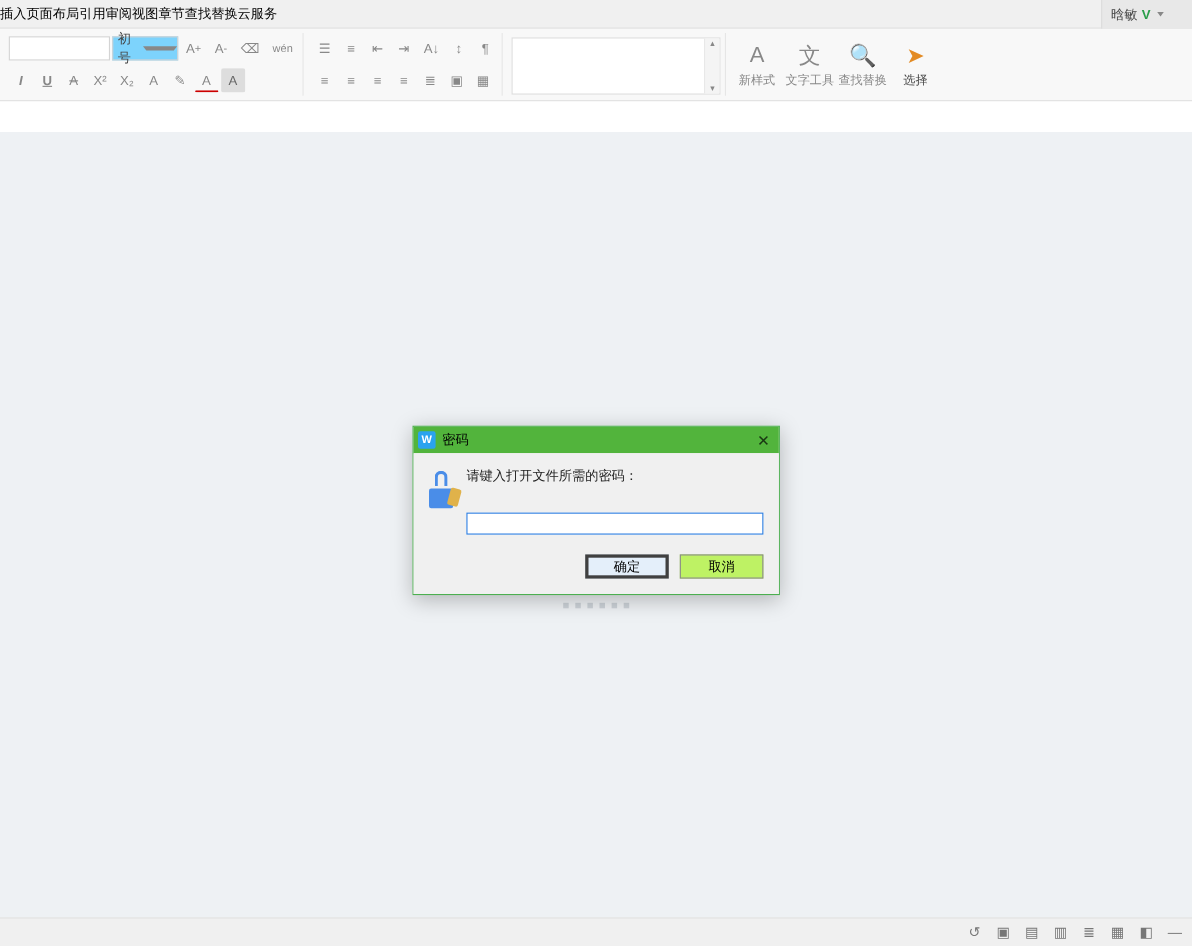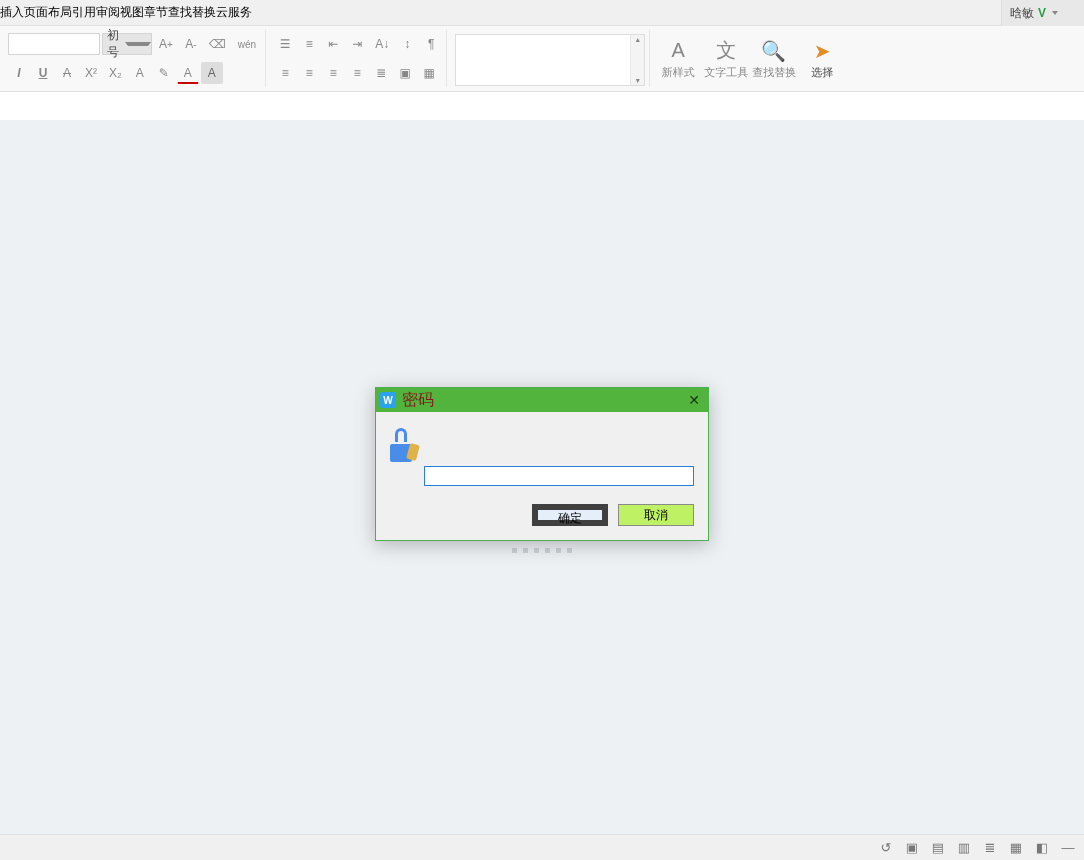--- a/index.html
+++ b/index.html
@@ -10,53 +10,53 @@
 .menubar .item { padding: 0 0; height: 100%; display: flex; align-items: center; color: #000000; cursor: pointer; }
 .user-chip { position: absolute; right: 0; top: 0; height: 26px; background: #e8e8e8; padding: 0 26px 0 8px; display: flex; align-items: center; gap: 4px; border-left: 1px solid #dcdcdc; font-size: 12px; color: #444; }
 .user-chip .v { color: #2a9e4a; font-weight: bold; }
 .caret { margin-left:2px; display:inline-block; width:0;height:0;border-left:3px solid transparent;border-right:3px solid transparent;border-top:4px solid #888; }
 
 
 .ribbon { height: 66px; background: #f8f8f8; border-bottom: 1px solid #e0e0e0; display: flex; align-items: stretch; padding: 4px 4px; gap: 4px; }
 .group { display: flex; flex-direction: column; justify-content: space-between; padding: 0 4px; border-right: 1px solid #e6e6e6; }
 .row { display: flex; align-items: center; gap: 2px; height: 28px; }
 .ctl { height: 22px; padding: 0 4px; display: flex; align-items: center; justify-content: center; border: 1px solid transparent; color: #888; font-size: 12px; cursor: pointer; border-radius: 2px; min-width: 22px; }
-.font-size-box { width:50px; height:22px; border:1px solid #d4d4d4; background:#e5e5e5; display:flex; align-items:center; }
+.font-size-box { width:60px; height:22px; border:1px solid #d4d4d4; background:#7dd3fc; display:flex; align-items:center; }
 .font-size-box span { flex:1; padding:0 4px; color:#444; font-size:12px;}
 .font-name-box { width: 92px; height:22px; border:1px solid #d4d4d4; background:#fff; }
 .biggroup { display:flex; }
 .vbtn { display:flex; flex-direction:column; align-items:center; justify-content:center; width:48px; height:58px; color:#888; gap:2px; font-size:11px; cursor:pointer; }
 .vbtn .ico { height: 24px; width:24px; display:flex; align-items:center; justify-content:center; font-size:20px; }
 .orange { color:#e38b24; }
 .search-box { width: 190px; height:52px; border:1px solid #ddd; background:#fff; margin-top:2px; position:relative; }
 .search-scroll { position:absolute; right:0; top:0; bottom:0; width:14px; background:#f4f4f4; border-left:1px solid #e8e8e8; display:flex; flex-direction:column; justify-content:space-between; align-items:center; }
 .search-scroll span{ font-size:8px; color:#888; }
 
 
 .workspace { position: absolute; top: 120px; left: -16px; right: -16px; bottom: 26px; background: #eef1f4; }
 
 
 .dialog { position: absolute; width: 334px; left: 375px; top: 387px; box-shadow: 0 4px 18px rgba(0,0,0,.25); background: #f0f0f0; border: 1px solid #4CAF50; }
 .dlg-title { height: 24px; background: #52b43c; display:flex; align-items:center; gap:6px; padding:0 4px; }
 .dlg-title .w-icon { width:16px; height:16px; background:#2aa3ee; border-radius:2px; position:relative; display:flex; align-items:center; justify-content:center; }
 .dlg-title .w-icon::after{ content:"W"; color:#fff; font-size:10px; font-weight:bold; font-family: Arial; }
-.dlg-title .ttl { color:#7f1d1d; font-size:16px; }
+.dlg-title .ttl { color:#000000; font-size:12px; }
 .dlg-close { margin-left:auto; width:20px; height:20px; display:flex; align-items:center; justify-content:center; color:#193713; font-size:14px; cursor:pointer; }
 .dlg-body { padding: 12px 14px 14px; background:#f0f0f0; }
 .dlg-row1 { display:flex; gap:8px; }
 .lock-ico { width:26px; height:34px; position:relative; margin-top:4px; }
 .lock-body { position:absolute; left:0; bottom:0; width:22px; height:18px; background:#4a8de8; border-radius:2px; }
 .lock-sh { position:absolute; left:5px; top:0; width:12px; height:14px; border:3px solid #4a8de8; border-bottom:none; border-radius:8px 8px 0 0; }
 .lock-key { position:absolute; right:-2px; bottom:2px; width:10px; height:16px; background:#e0b24a; border-radius:2px; transform:rotate(15deg); }
 .dlg-texts { font-size:12px; color:#222; }
 .dlg-texts .path { font-family: SimSun, monospace; font-size:12px; margin-top:2px; }
 .pw-input { width: 270px; height:20px; border:1px solid #2a7de1; margin-top:4px; margin-left: 34px; background:#fff; outline:none; padding:0 3px; }
 .dlg-btns { display:flex; justify-content:flex-end; gap:10px; margin-top:18px; }
 .dlg-btn { width:76px; height:22px; border:1px solid #8a8a8a; background:#bef264; font-size:12px; cursor:pointer; }
-.dlg-btn.primary { border:6px solid #404040; background:#e4effa; }
+.dlg-btn.primary { border:3px solid #404040; background:#e4effa; }
 
 .page-dots { position:absolute; left:50%; transform:translateX(-50%); top:548px; display:flex; gap:6px; }
 .page-dots span { width:5px; height:5px; background:#ccd2d8; }
 
 
 .statusbar { position:absolute; left:0; right:0; bottom:0; height:26px; background:#f0f0f0; border-top:1px solid #e0e0e0; display:flex; align-items:center; justify-content:flex-end; padding:0 8px; gap:10px; color:#777; }
 .sb-ico { width:16px; height:16px; display:flex; align-items:center; justify-content:center; font-size:13px; color:#777; cursor:pointer; }
 </style>
 </head>
 <body>
@@ -173,20 +173,21 @@
     </div>
   </div>
   <div class="dlg-body">
     <div class="dlg-row1">
       <div class="lock-ico">
         <div class="lock-sh"></div>
           <div class="lock-body"></div>
           <div class="lock-key"></div>
       </div>
       <div class="dlg-texts">
+        <div>请键入打开文件所需的密码：</div>
       </div>
     </div>
     <input class="pw-input" type="password" style="">
     <div class="dlg-btns">
       <button class="dlg-btn primary">确定</button>
       <button class="dlg-btn">取消</button>
     </div>
   </div>
 </div>
 

